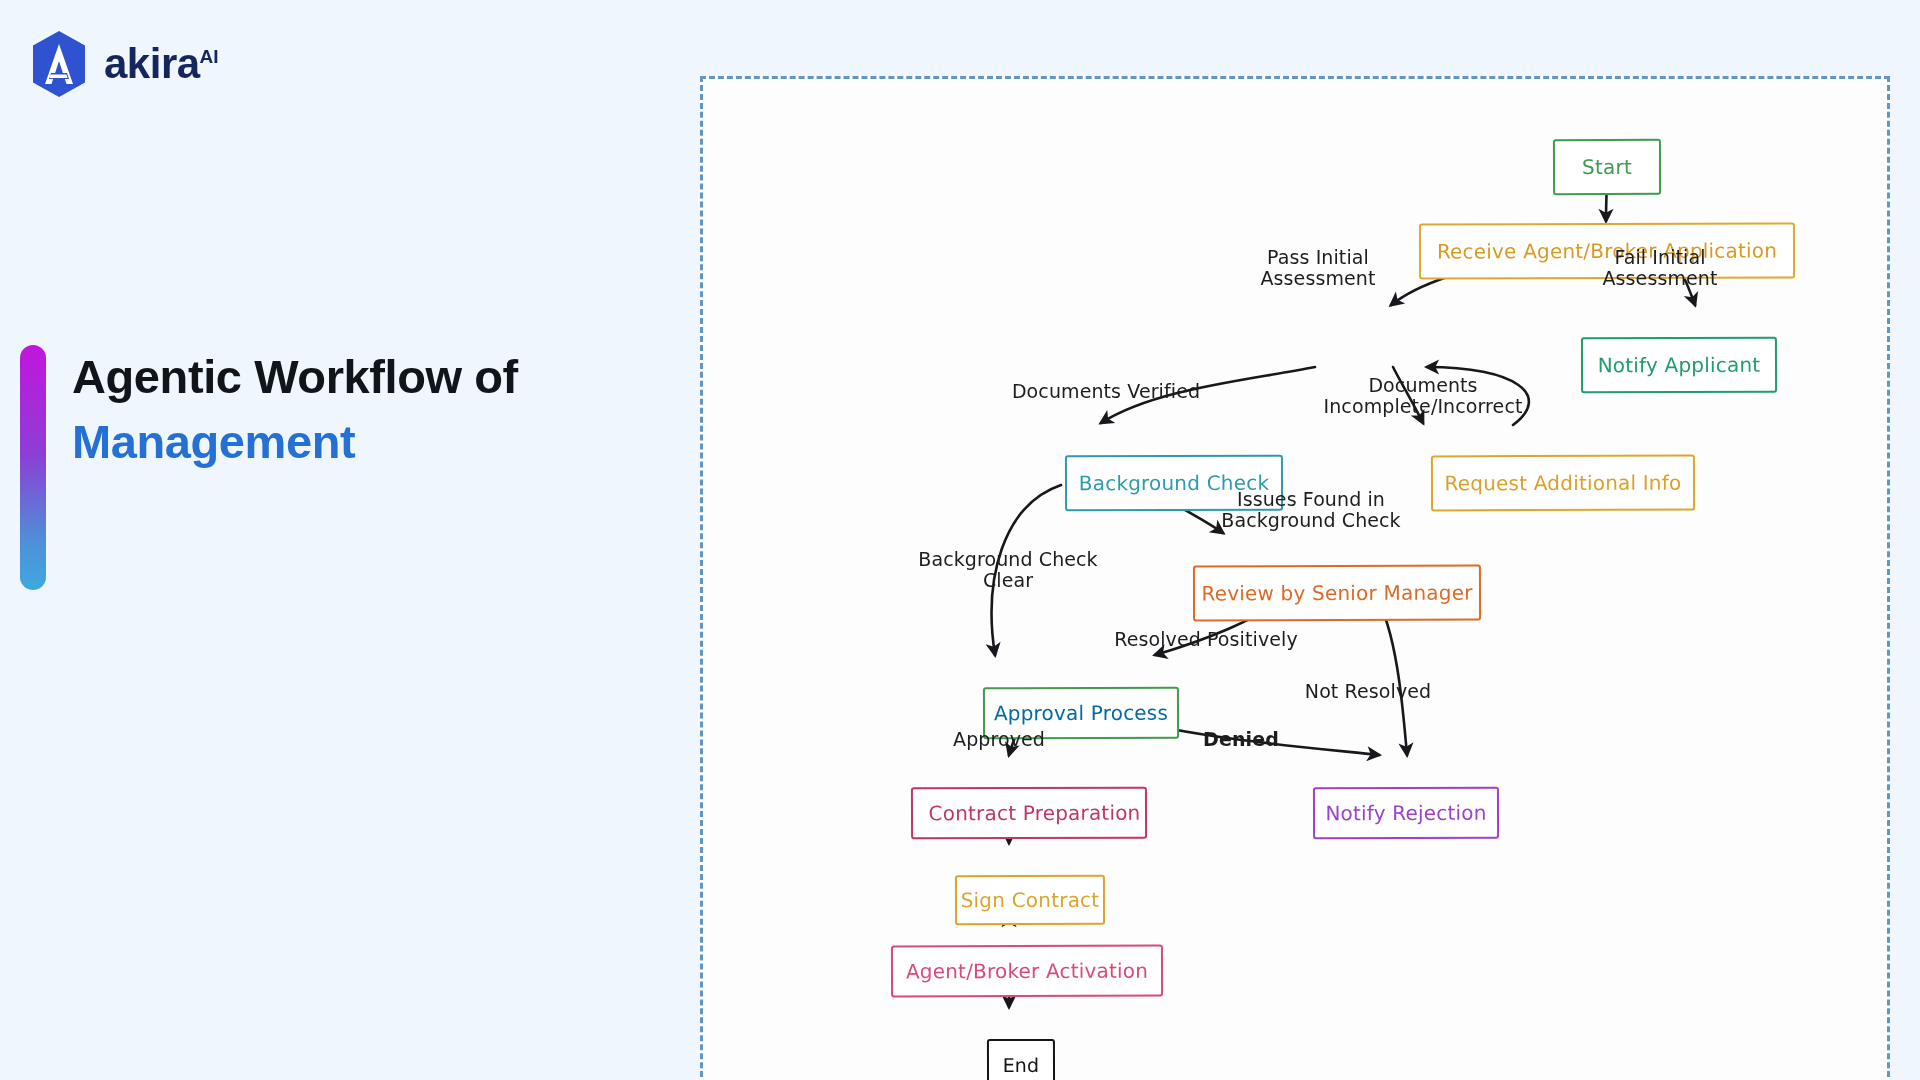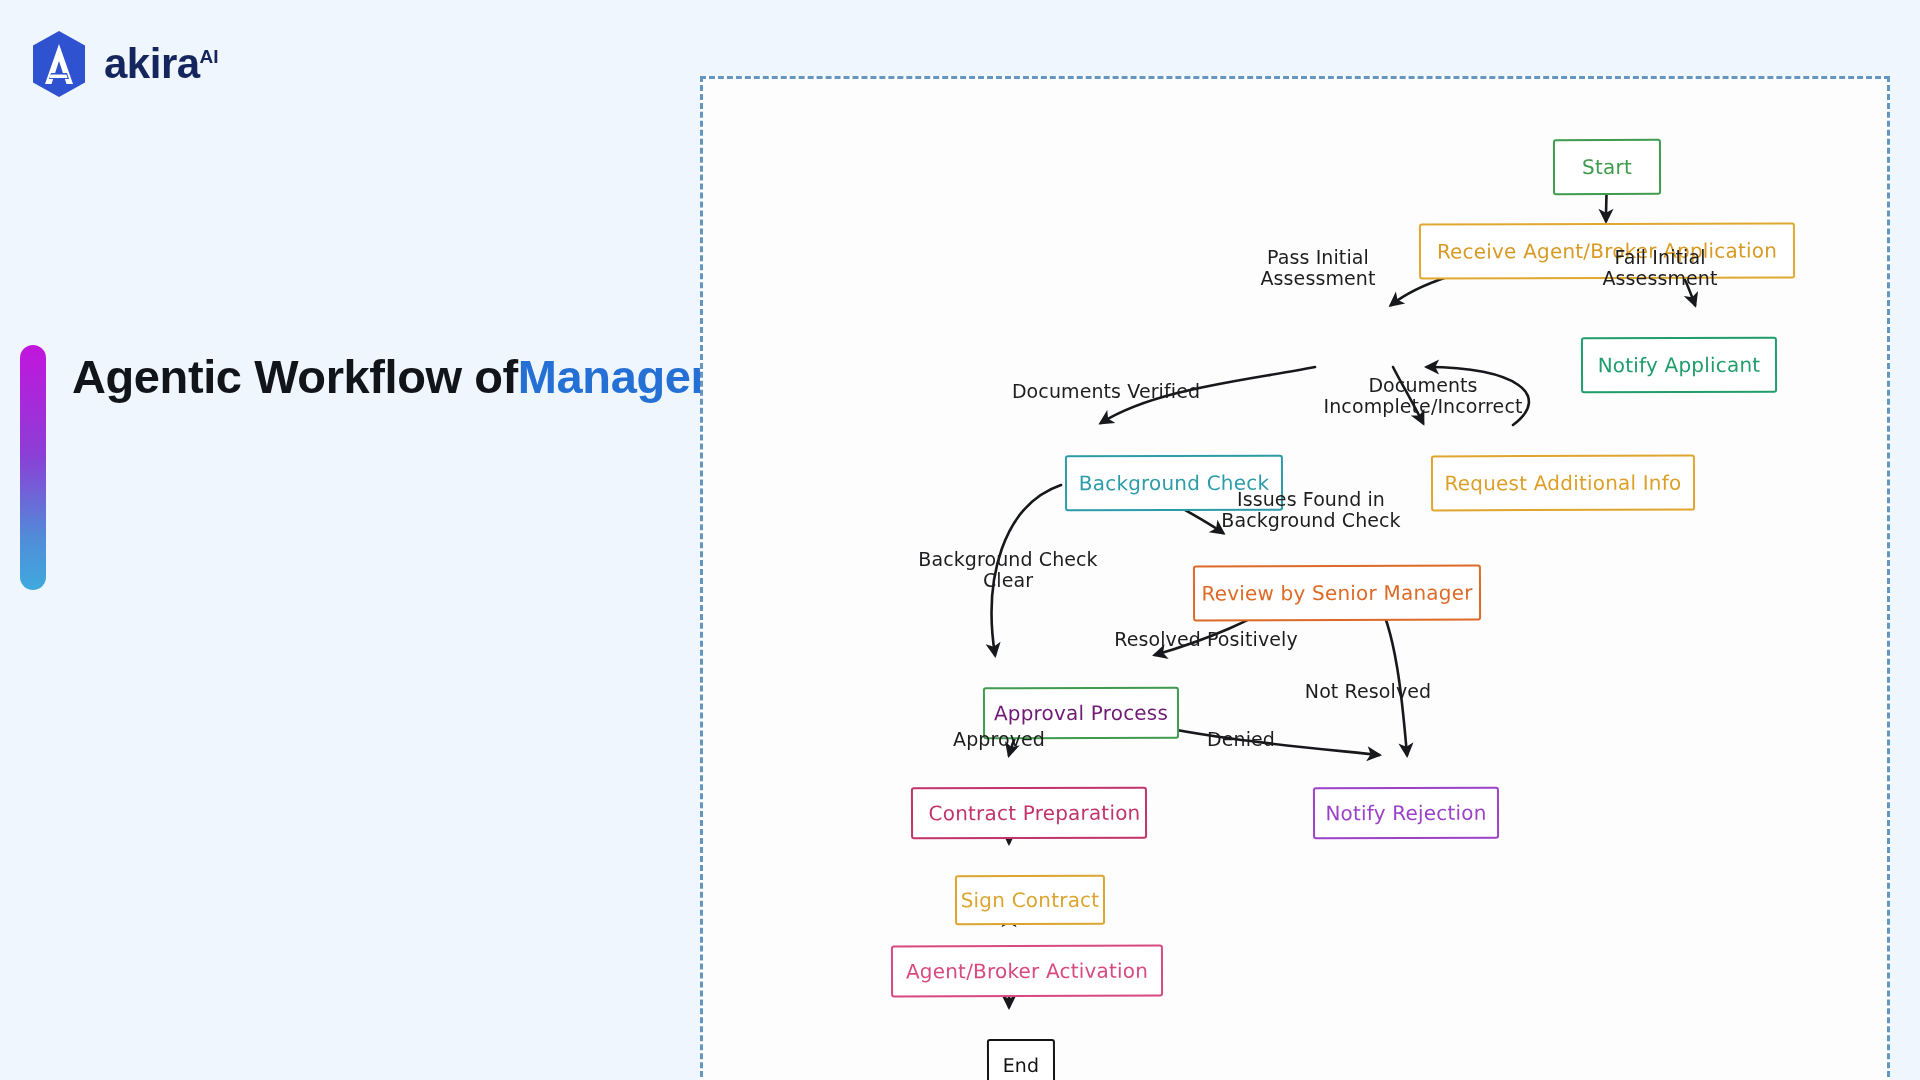--- a/index.html
+++ b/index.html
@@ -35,21 +35,21 @@
   #title-block{
     position:absolute;left:20px;top:345px;
     display:flex;align-items:stretch;gap:26px;
   }
   #title-bar{
     width:26px;border-radius:13px;flex:none;
     background:linear-gradient(180deg,#c215dd 0%,#8b3fd6 45%,#4f8fd8 80%,#3fa9dd 100%);
     min-height:245px;
   }
   #title-lines{
-    display:flex;justify-content:flex-start;
+    display:flex;flex-direction:column;justify-content:flex-start;
   }
   .title-line{
     font-size:47px;font-weight:700;line-height:1.38;
     letter-spacing:-0.4px;white-space:nowrap;
   }
   .title-line.dark{color:#111418;}
   .title-line.accent{color:#2470d4;}
 
   
   #diagram-panel{
@@ -171,21 +171,21 @@
 
 
     <div class="node" style="left:878px;top:258px;width:196px;height:56px;border-color:#1f9d6b;color:#1f9d6b;">Notify Applicant</div>
 
     <div class="node" style="left:362px;top:376px;width:218px;height:56px;border-color:#2d9caa;color:#2d9caa;">Background Check</div>
 
     <div class="node" style="left:728px;top:376px;width:264px;height:56px;border-color:#e0a52e;color:#dca028;">Request Additional Info</div>
 
     <div class="node" style="left:490px;top:486px;width:288px;height:56px;border-color:#dd6a26;color:#dd6a26;">Review by Senior Manager</div>
 
-    <div class="node" style="left:280px;top:608px;width:196px;height:52px;border-color:#3f9b4d;color:#701a75;">Approval Process</div>
+    <div class="node" style="left:280px;top:608px;width:196px;height:52px;border-color:#3f9b4d;color:#0369a1;">Approval Process</div>
 
     <div class="node" style="left:208px;top:708px;width:236px;height:52px;border-color:#c2346a;color:#c2346a;padding-left:11px;">Contract Preparation</div>
 
     <div class="node" style="left:610px;top:708px;width:186px;height:52px;border-color:#9b42c9;color:#9b42c9;">Notify Rejection</div>
 
     <div class="node" style="left:252px;top:796px;width:150px;height:50px;border-color:#dba52f;color:#dba52f;">Sign Contract</div>
 
     <div class="node" style="left:188px;top:866px;width:272px;height:52px;border-color:#d8497f;color:#d8497f;">Agent/Broker Activation</div>
 
     <div class="node small" style="left:284px;top:960px;width:68px;height:52px;border-color:#141414;color:#141414;">End</div>
@@ -206,16 +206,16 @@
 
     <div class="edge-label" style="left:160px;top:470px;width:290px;">Background Check
 Clear</div>
 
     <div class="edge-label" style="left:358px;top:550px;width:290px;">Resolved Positively</div>
 
     <div class="edge-label" style="left:540px;top:602px;width:250px;">Not Resolved</div>
 
     <div class="edge-label" style="left:196px;top:650px;width:200px;">Approved</div>
 
-    <div class="edge-label" style="left:438px;top:650px;width:200px;">Denied</div>
+    <div class="edge-label" style="left:438px;top:650px;width:200px;font-weight:bold;">Denied</div>
 
   </div>
 </div>
 
 </body></html>

